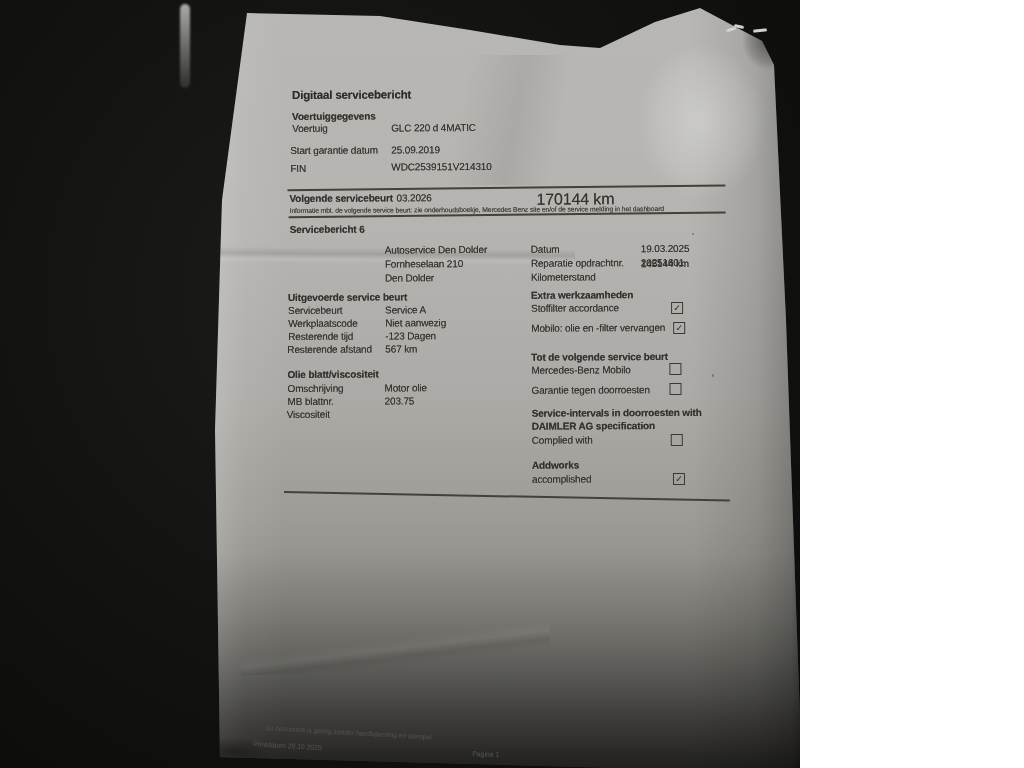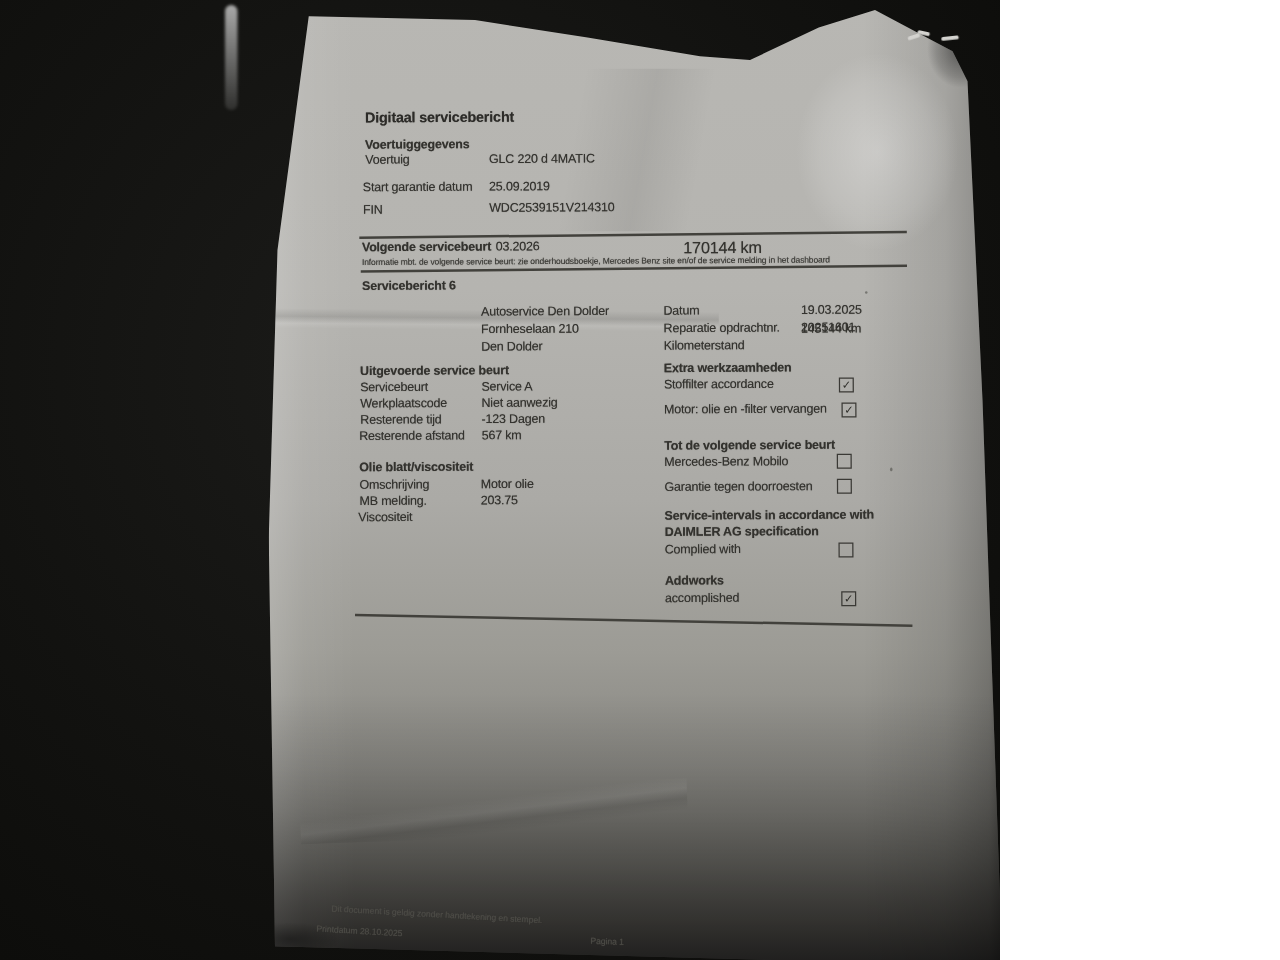--- a/index.html
+++ b/index.html
@@ -38,21 +38,21 @@
     background:linear-gradient(175deg, transparent 35%, rgba(255,255,255,0.07) 50%, rgba(0,0,0,0.07) 62%, transparent 75%);}
   .mark{position:absolute;height:2.5px;border-radius:2px;background:#d4d3cf;filter:blur(0.4px);}
   .speck{position:absolute;width:2px;height:2px;border-radius:50%;background:rgba(70,69,64,0.55);}
 
   .doc{position:absolute;left:0;top:0;width:800px;height:768px;transform:rotate(-0.3deg);
        transform-origin:290px 100px;color:#33322e;}
   .t{position:absolute;white-space:nowrap;font-size:10px;letter-spacing:-0.15px;
      text-shadow:0 0 0.6px rgba(51,50,46,0.65);}
   .b{font-weight:bold;}
   .title{font-size:11.5px;font-weight:bold;color:#2c2b28;}
-  .km{font-size:13px;margin-left:10px;}
+  .km{font-size:16px;}
   .sm{font-size:6.8px;letter-spacing:-0.1px;color:#3d3c38;}
   .rule{position:absolute;background:#42413c;}
   .cb{position:absolute;width:10px;height:10px;border:1.4px solid #3a3935;
       font-size:9px;line-height:10px;text-align:center;font-weight:bold;color:#2f2e2a;}
   .ft{font-size:7px;color:#4c4b46;transform:rotate(3.5deg);transform-origin:left top;
       text-shadow:0 0 0.8px rgba(76,75,70,0.8);letter-spacing:-0.1px;}
   .ftp{transform:rotate(2deg);}
 </style>
 </head>
 <body>
@@ -109,38 +109,38 @@
         <div class="t" style="left:287px;top:318px">Werkplaatscode</div>
         <div class="t" style="left:384px;top:318px">Niet aanwezig</div>
         <div class="t" style="left:287px;top:331px">Resterende tijd</div>
         <div class="t" style="left:384px;top:331px">-123 Dagen</div>
         <div class="t" style="left:286px;top:344px">Resterende afstand</div>
         <div class="t" style="left:384px;top:344px">567 km</div>
 
         <div class="t b" style="left:286px;top:369px">Olie blatt/viscositeit</div>
         <div class="t" style="left:286px;top:383px">Omschrijving</div>
         <div class="t" style="left:383px;top:383px">Motor olie</div>
-        <div class="t" style="left:286px;top:396px">MB melding.</div>
+        <div class="t" style="left:286px;top:396px">MB blattnr.</div>
         <div class="t" style="left:383px;top:396px">203.75</div>
         <div class="t" style="left:285px;top:409px">Viscositeit</div>
         <div class="t" style="left:383px;top:409px"></div>
 
         <div class="t b" style="left:530px;top:291px">Extra werkzaamheden</div>
         <div class="t" style="left:530px;top:304px">Stoffilter accordance</div>
         <div class="cb" style="left:670px;top:304px">✓</div>
-        <div class="t" style="left:530px;top:324px">Motor: olie en -filter vervangen</div>
+        <div class="t" style="left:530px;top:324px">Mobilo: olie en -filter vervangen</div>
         <div class="cb" style="left:672px;top:324px">✓</div>
 
         <div class="t b" style="left:530px;top:353px">Tot de volgende service beurt</div>
         <div class="t" style="left:530px;top:366px">Mercedes-Benz Mobilo</div>
         <div class="cb" style="left:668px;top:365px"></div>
         <div class="t" style="left:530px;top:386px">Garantie tegen doorroesten</div>
         <div class="cb" style="left:668px;top:385px"></div>
 
-        <div class="t b" style="left:530px;top:409px">Service-intervals in accordance with</div>
+        <div class="t b" style="left:530px;top:409px">Service-intervals in doorroesten with</div>
         <div class="t b" style="left:530px;top:422px">DAIMLER AG specification</div>
         <div class="t" style="left:530px;top:436px">Complied with</div>
         <div class="cb" style="left:669px;top:436px"></div>
 
         <div class="t b" style="left:530px;top:461px">Addworks</div>
         <div class="t" style="left:530px;top:475px">accomplished</div>
         <div class="cb" style="left:671px;top:475px">✓</div>
 
         <div class="rule" style="left:282px;top:491px;width:446px;height:1.5px;transform:rotate(1.4deg);transform-origin:left top"></div>
 

